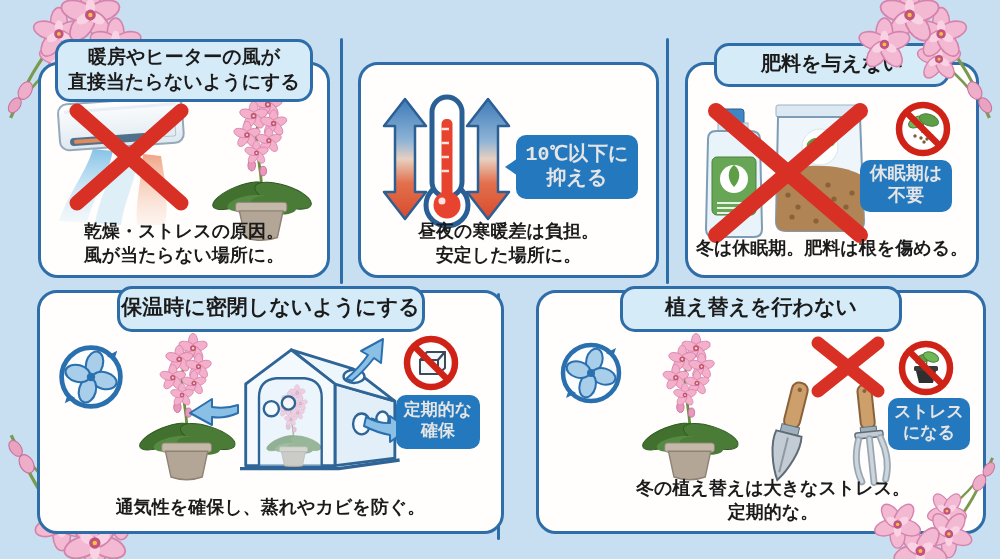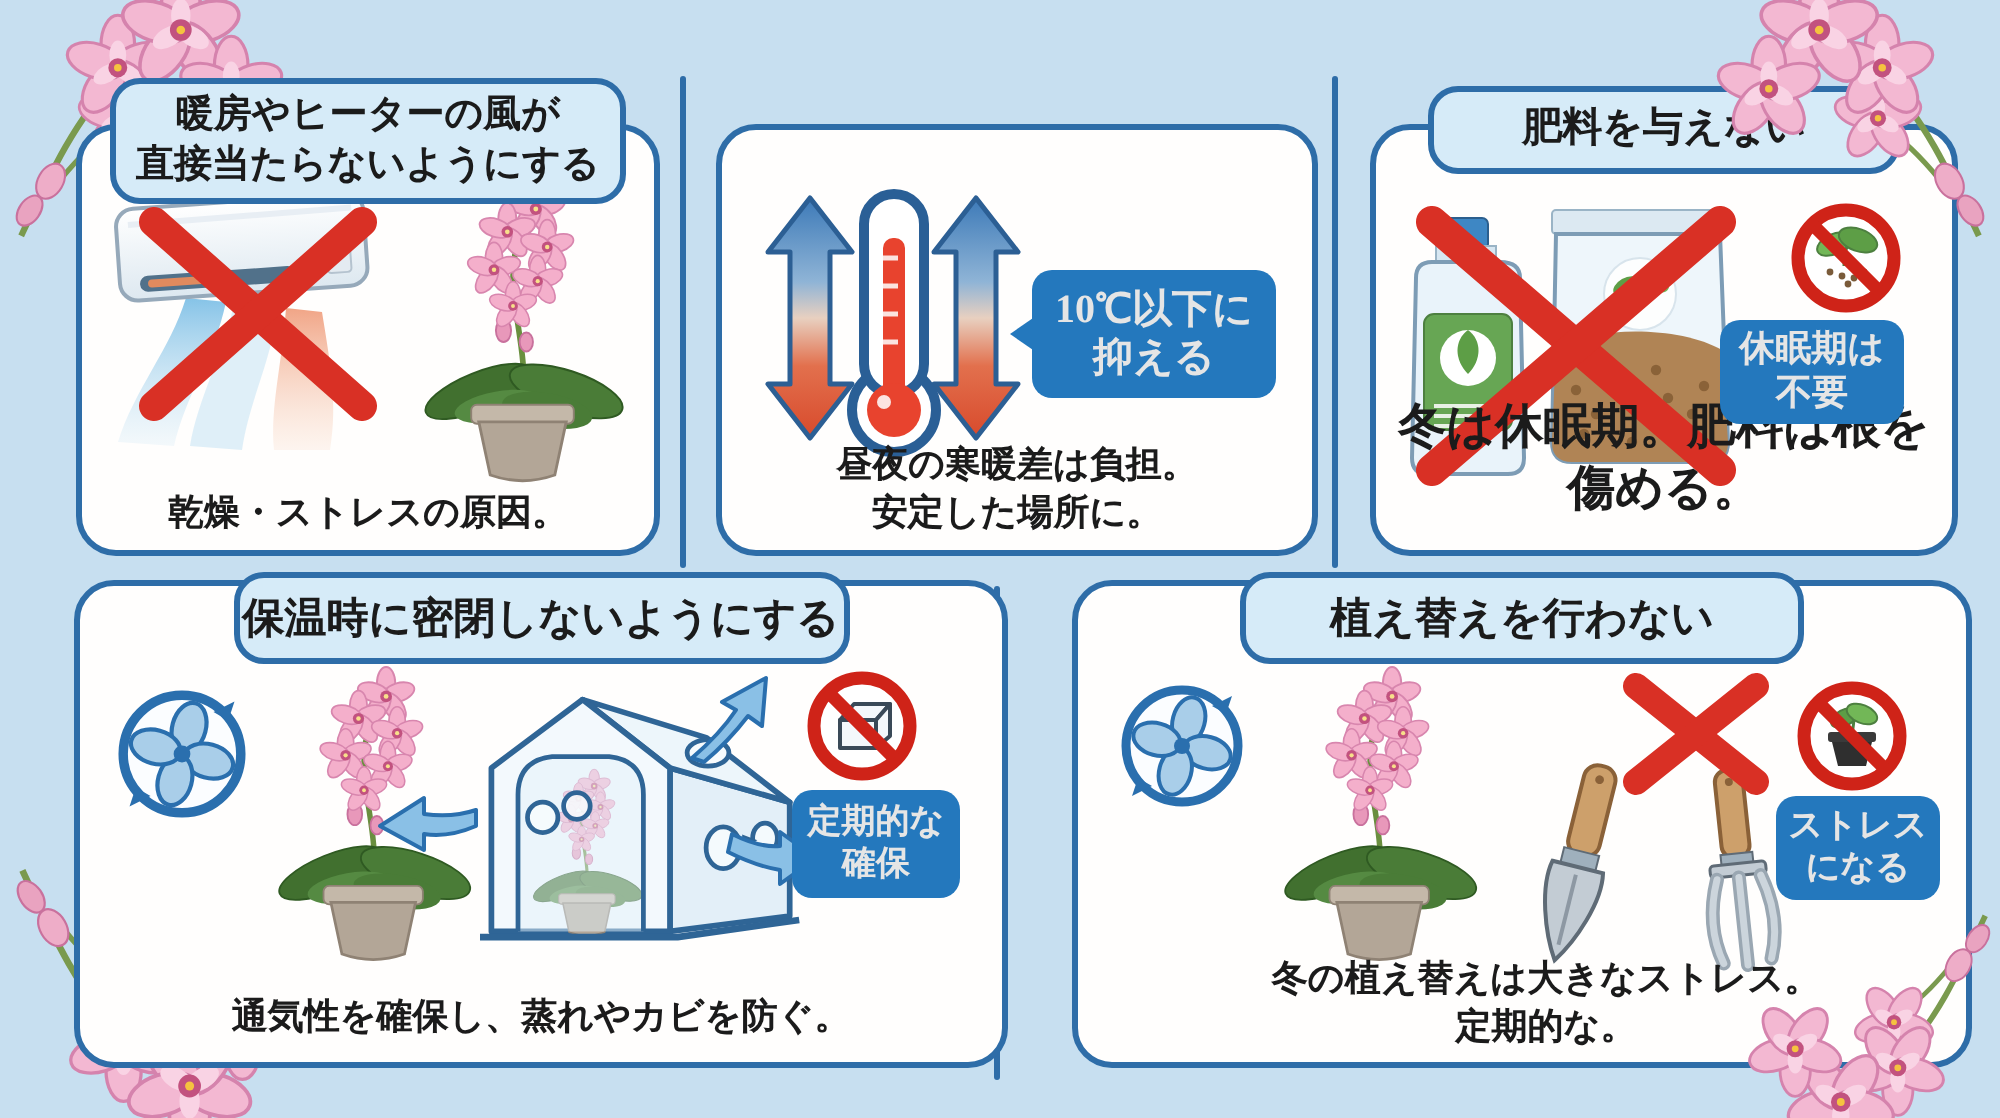--- a/index.html
+++ b/index.html
@@ -1,17 +1,17 @@
 <!DOCTYPE html>
 <html><head>
 <meta charset="utf-8">
 <style>
   html,body{margin:0;padding:0;}
   .canvas{position:relative;width:1000px;height:559px;background:#c7dff0;overflow:hidden;
-    font-family:Liberation Serif, serif;color:#1b1b1b;}
+    font-family:Liberation Mono, monospace;color:#1b1b1b;}
   .deco{position:absolute;left:0;top:0;width:1000px;height:559px;pointer-events:none;}
   .deco.back{z-index:1;} .deco.front{z-index:6;}
   .divider{position:absolute;width:3px;background:#2e6da8;border-radius:2px;z-index:2;}
   .panel{position:absolute;background:#fffefd;border:3px solid #2e6da8;border-radius:20px;z-index:3;}
   .pill{position:absolute;left:50%;transform:translateX(-50%);background:#d6ebf8;border:3px solid #2e6da8;
     border-radius:15px;display:flex;flex-direction:column;align-items:center;justify-content:center;
     font-weight:bold;line-height:1.28;text-align:center;z-index:5;white-space:nowrap;}
   .caption{position:absolute;left:0;right:0;text-align:center;font-weight:bold;line-height:1.3;z-index:4;}
   .badge{position:absolute;background:#2478bd;color:#e5e5e5;font-weight:bold;border-radius:10px;
     display:flex;flex-direction:column;align-items:center;justify-content:center;line-height:1.22;
@@ -25,21 +25,21 @@
   .p3{left:685px;top:62px;width:276px;height:210px;padding-left:12px;}
   .p4{left:37px;top:290px;width:441px;height:238px;padding-left:20px;}
   .p5{left:536px;top:290px;width:444px;height:238px;}
   .p1 .pill{top:-26px;width:252px;height:57px;font-size:19px;}
   .p2 .pill{top:-22px;width:240px;height:38px;font-size:20px;}
   .p3 .pill{top:-22px;width:230px;height:38px;font-size:20px;}
   .p4 .pill{top:-7px;width:302px;height:40px;font-size:21px;}
   .p5 .pill{top:-7px;width:276px;height:40px;font-size:21px;}
   .p1 .caption{bottom:7px;font-size:18px;}
   .p2 .caption{bottom:7px;font-size:18px;}
-  .p3 .caption{bottom:14px;font-size:24px;}
+  .p3 .caption{bottom:14px;font-size:18px;}
   .p4 .caption{bottom:11px;font-size:18px;}
   .p5 .caption{bottom:6px;font-size:18px;margin-left:24px;}
   .badge2{left:155px;top:70px;width:122px;height:64px;font-size:20px;}
   .badge3{left:172px;top:95px;width:92px;height:52px;font-size:18px;}
   .badge4{left:356px;top:102px;width:84px;height:54px;font-size:17px;border-radius:10px;}
   .badge5{left:349px;top:105px;width:82px;height:52px;font-size:17px;}
 </style>
 </head>
 <body>
 
@@ -192,20 +192,21 @@
     <g>
       <use href="#orchid" transform="translate(166,2) scale(0.95)"></use>
     </g>
   </svg>
   <div class="pill">
     <div>暖房やヒーターの風が</div>
     <div>直接当たらないようにする</div>
   </div>
   <div class="caption">
     <div>乾燥・ストレスの原因。</div>
+    <div>風が当たらない場所に。</div>
   </div>
 </section>
 
 <section class="panel p2">
   <svg class="art" style="left:0;top:28px;" width="295" height="148" viewBox="0 0 295 148">
     <defs>
       <linearGradient id="gArr" x1="0" y1="0" x2="0" y2="1">
         <stop offset="0" stop-color="#3d7ab8"></stop>
             <stop offset="0.35" stop-color="#8fb4d6"></stop>
         <stop offset="0.5" stop-color="#e8d0c0"></stop>

